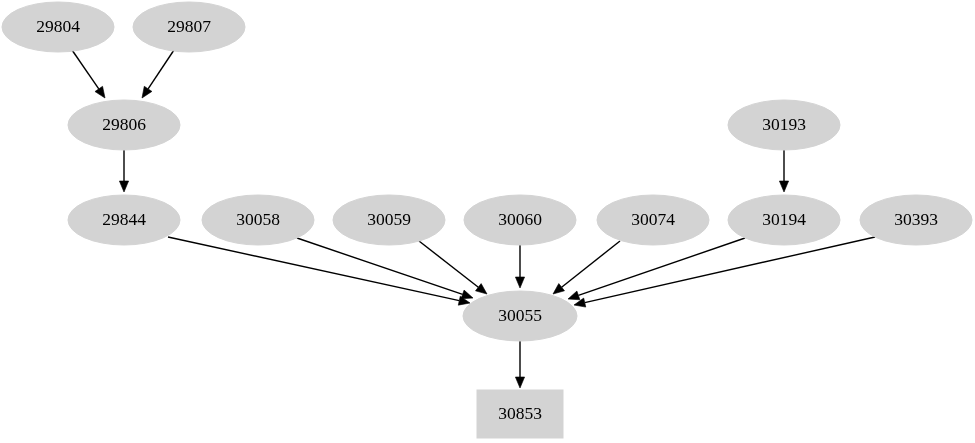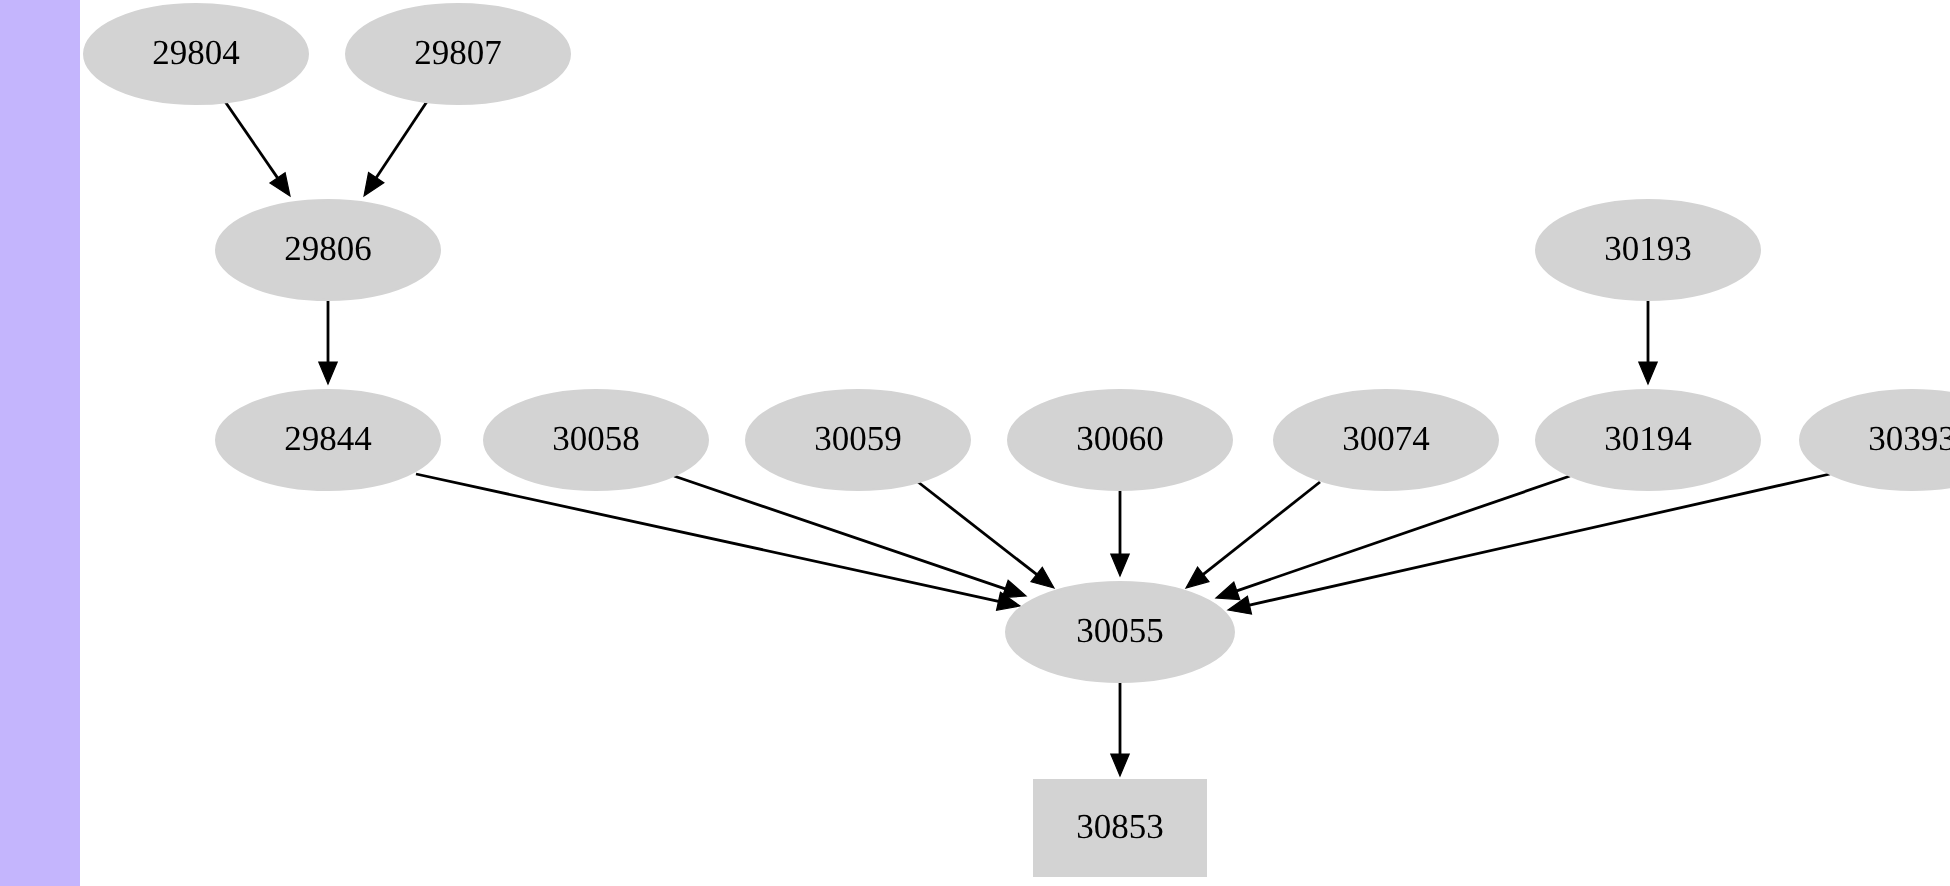--- a/index.html
+++ b/index.html
@@ -10,22 +10,21 @@
   body {
     width: 975px;
     height: 443px;
     font-family: "Liberation Serif", "DejaVu Serif", serif;
     overflow: hidden;
   }
   #graph-root {
     position: relative;
     width: 871px;
     height: 443px;
-    background: #c4b5fd;
-    padding-left: 40px;
+    background: #737373;
   }
   svg#graph-canvas {
     display: block;
     width: 975px;
     height: 443px;
   }
   .node-shape {
     fill: #d3d3d3;
     stroke: #d3d3d3;
     stroke-width: 1;

